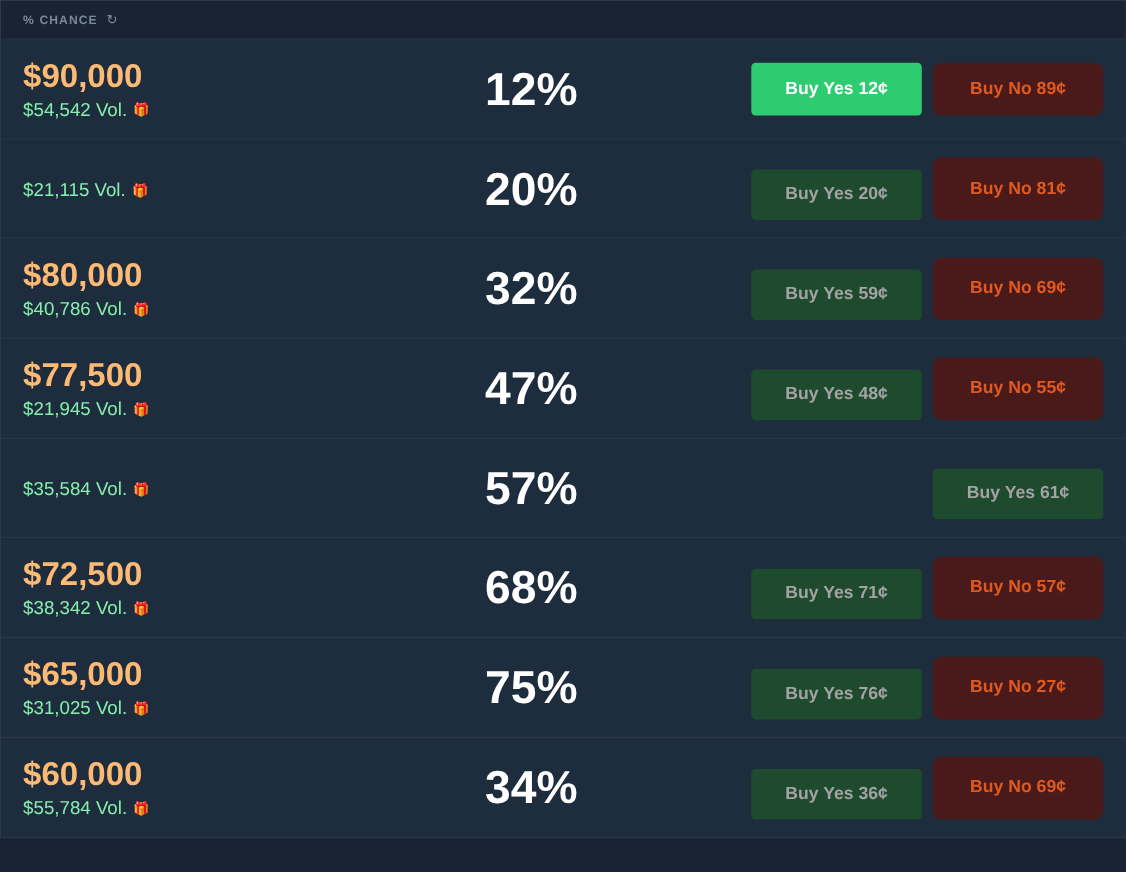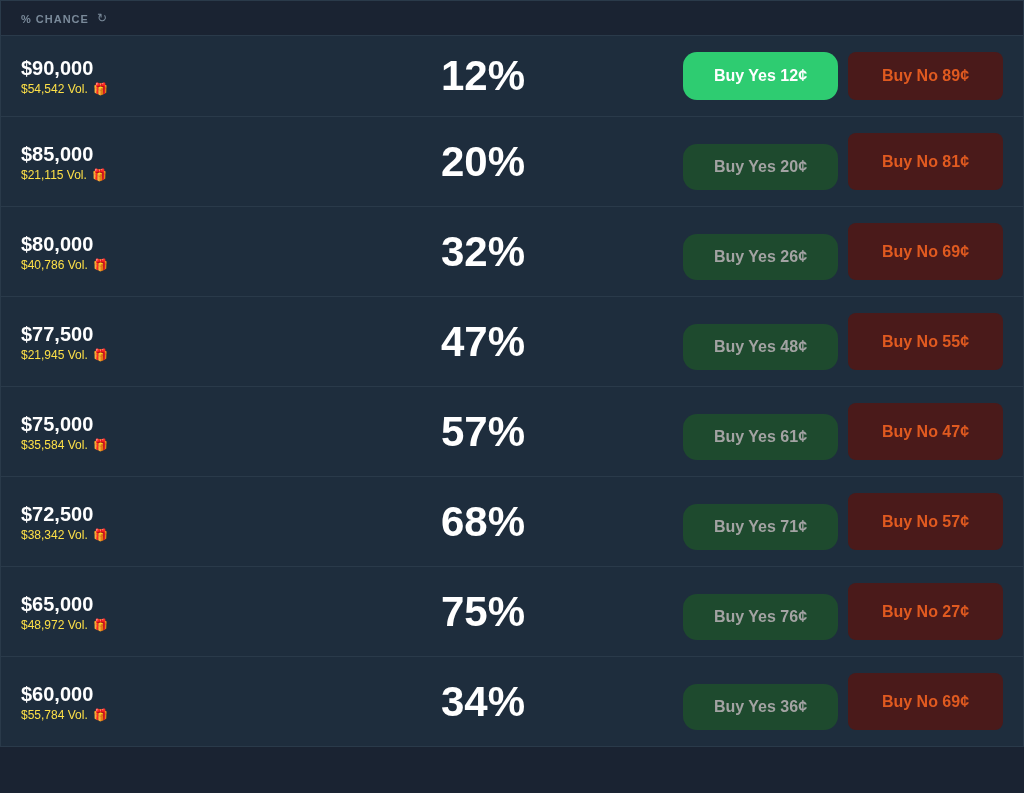--- a/index.html
+++ b/index.html
@@ -53,34 +53,34 @@
       border-bottom: 1px solid #2a3a4a;
       background-color: #1e2d3d;
     }
     .table-row:last-child {
       border-bottom: none;
     }
     .outcome-cell {
       flex: 0 0 420px;
     }
     .outcome-amount {
-      font-size: 20px;
-      font-weight: 700;
-      color: #ffffff;
+      font-size: 30px;
+      font-weight: 700;
+      color: #fdba74;
       line-height: 1.2;
     }
     .outcome-vol {
       display: flex;
       align-items: center;
       gap: 6px;
       margin-top: 2px;
     }
     .outcome-vol-text {
-      font-size: 12px;
-      color: #fde047;
+      font-size: 17px;
+      color: #86efac;
       text-align: center;
     }
     .gift-icon {
       font-size: 12px;
       color: #5a6a7a;
     }
     .chance-cell {
       flex: 1;
       display: flex;
       align-items: center;
@@ -91,21 +91,21 @@
       color: #ffffff;
     }
     .buttons-cell {
       display: flex;
       gap: 10px;
       flex: 0 0 360px;
       justify-content: flex-end;
     }
     .btn-yes {
       padding: 14px 20px;
-      border-radius: 14px;
+      border-radius: 4px;
       border: none;
       cursor: pointer;
       font-size: 16px;
       font-weight: 700;
       min-width: 155px;
       text-align: center;
     }
     .btn-yes-active {
       background-color: #2ecc71;
       color: #ffffff;
@@ -152,21 +152,20 @@
       <div class="chance-cell">
         <span class="chance-pct">12%</span>
       </div>
       <div class="buttons-cell">
         <button class="btn-yes btn-yes-active">Buy Yes 12¢</button>
         <button class="btn-no btn-no-style">Buy No 89¢</button>
       </div>
     </div>
       <div class="table-row">
       <div class="outcome-cell">
-        <div class="outcome-amount">$85,000</div>
         <div class="outcome-vol">
           <span class="outcome-vol-text">$21,115 Vol.</span>
           <span class="gift-icon">🎁</span>
         </div>
       </div>
       <div class="chance-cell">
         <span class="chance-pct">20%</span>
       </div>
       <div class="buttons-cell">
         <button class="btn-yes btn-yes-inactive">Buy Yes 20¢</button>
@@ -178,21 +177,21 @@
         <div class="outcome-amount">$80,000</div>
         <div class="outcome-vol">
           <span class="outcome-vol-text">$40,786 Vol.</span>
           <span class="gift-icon">🎁</span>
         </div>
       </div>
       <div class="chance-cell">
         <span class="chance-pct">32%</span>
       </div>
       <div class="buttons-cell">
-        <button class="btn-yes btn-yes-inactive">Buy Yes 26¢</button>
+        <button class="btn-yes btn-yes-inactive">Buy Yes 59¢</button>
         <button class="btn-no btn-no-style">Buy No 69¢</button>
       </div>
     </div>
       <div class="table-row">
       <div class="outcome-cell">
         <div class="outcome-amount">$77,500</div>
         <div class="outcome-vol">
           <span class="outcome-vol-text">$21,945 Vol.</span>
           <span class="gift-icon">🎁</span>
         </div>
@@ -200,32 +199,30 @@
       <div class="chance-cell">
         <span class="chance-pct">47%</span>
       </div>
       <div class="buttons-cell">
         <button class="btn-yes btn-yes-inactive">Buy Yes 48¢</button>
         <button class="btn-no btn-no-style">Buy No 55¢</button>
       </div>
     </div>
       <div class="table-row">
       <div class="outcome-cell">
-        <div class="outcome-amount">$75,000</div>
         <div class="outcome-vol">
           <span class="outcome-vol-text">$35,584 Vol.</span>
           <span class="gift-icon">🎁</span>
         </div>
       </div>
       <div class="chance-cell">
         <span class="chance-pct">57%</span>
       </div>
       <div class="buttons-cell">
         <button class="btn-yes btn-yes-inactive">Buy Yes 61¢</button>
-        <button class="btn-no btn-no-style">Buy No 47¢</button>
       </div>
     </div>
       <div class="table-row">
       <div class="outcome-cell">
         <div class="outcome-amount">$72,500</div>
         <div class="outcome-vol">
           <span class="outcome-vol-text">$38,342 Vol.</span>
           <span class="gift-icon">🎁</span>
         </div>
       </div>
@@ -234,21 +231,21 @@
       </div>
       <div class="buttons-cell">
         <button class="btn-yes btn-yes-inactive">Buy Yes 71¢</button>
         <button class="btn-no btn-no-style">Buy No 57¢</button>
       </div>
     </div>
       <div class="table-row">
       <div class="outcome-cell">
         <div class="outcome-amount">$65,000</div>
         <div class="outcome-vol">
-          <span class="outcome-vol-text">$48,972 Vol.</span>
+          <span class="outcome-vol-text">$31,025 Vol.</span>
           <span class="gift-icon">🎁</span>
         </div>
       </div>
       <div class="chance-cell">
         <span class="chance-pct">75%</span>
       </div>
       <div class="buttons-cell">
         <button class="btn-yes btn-yes-inactive">Buy Yes 76¢</button>
         <button class="btn-no btn-no-style">Buy No 27¢</button>
       </div>

